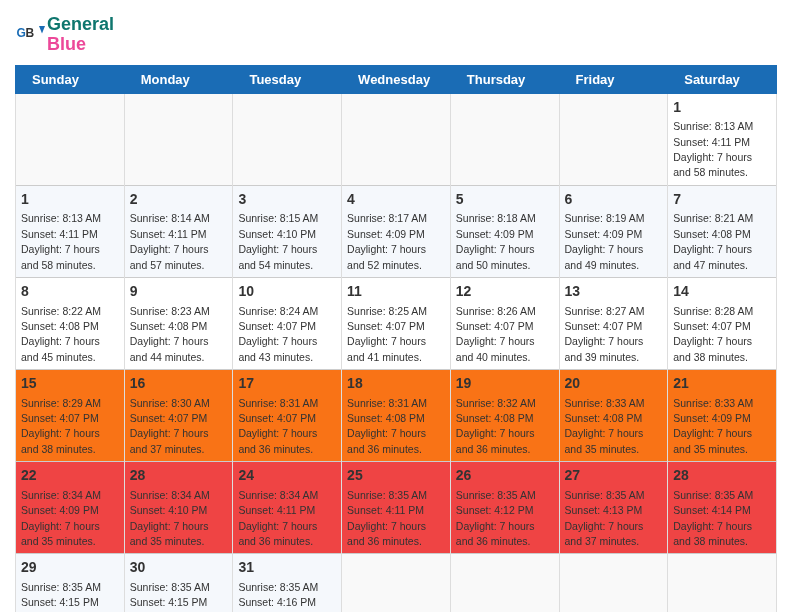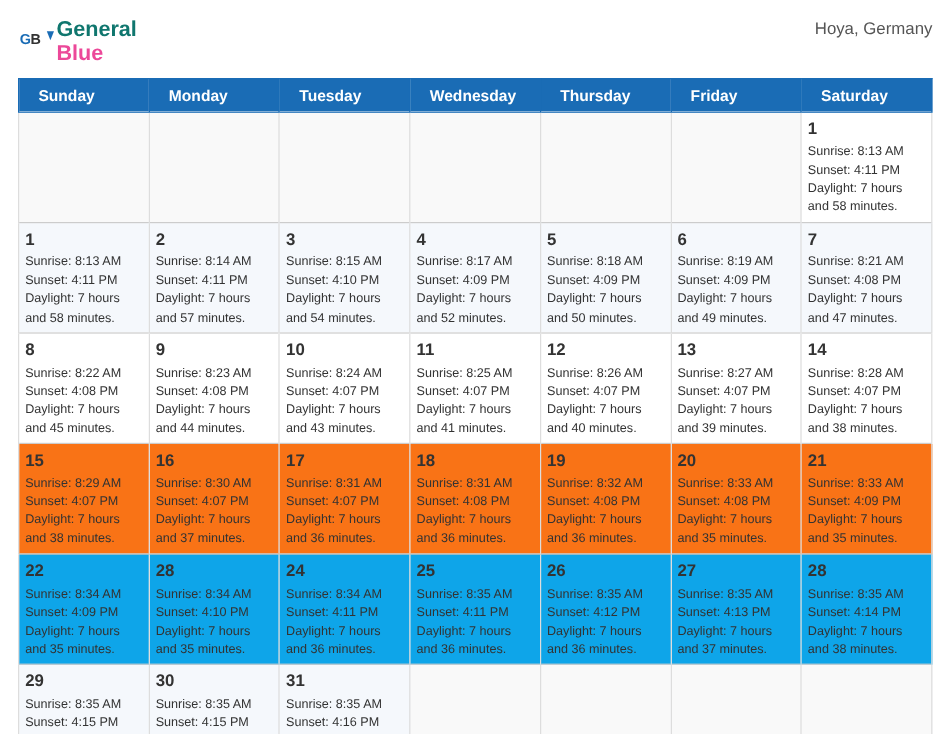--- a/index.html
+++ b/index.html
@@ -97,21 +97,20 @@
       <text x="2" y="22" font-size="16" font-weight="bold" fill="#1a6cb5">G</text>
       <text x="14" y="22" font-size="16" font-weight="bold" fill="#333">B</text>
       <polygon points="32,8 40,8 36,18" fill="#1a6cb5"></polygon>
     </svg>
     <div>
       <div class="logo-text"><span>General</span></div>
       <div class="logo-text"><span style="color:#ec4899;">Blue</span></div>
     </div>
   </div>
   <div class="title-block">
-    <div class="location">Hoya, Germany</div>
   </div>
 </div>
 
 <table>
   <thead>
     <tr id="header-row">
     <th>Sunday</th>
         <th>Monday</th>
         <th>Tuesday</th>
         <th>Wednesday</th>
@@ -150,21 +149,21 @@
       </tr>
       <tr style="background: #f97316;">
         <td><span class="day-num">15</span><span class="cell-text">Sunrise: 8:29 AM<br>Sunset: 4:07 PM<br>Daylight: 7 hours and 38 minutes.</span></td>
         <td><span class="day-num">16</span><span class="cell-text">Sunrise: 8:30 AM<br>Sunset: 4:07 PM<br>Daylight: 7 hours and 37 minutes.</span></td>
         <td><span class="day-num">17</span><span class="cell-text">Sunrise: 8:31 AM<br>Sunset: 4:07 PM<br>Daylight: 7 hours and 36 minutes.</span></td>
         <td><span class="day-num">18</span><span class="cell-text">Sunrise: 8:31 AM<br>Sunset: 4:08 PM<br>Daylight: 7 hours and 36 minutes.</span></td>
         <td><span class="day-num">19</span><span class="cell-text">Sunrise: 8:32 AM<br>Sunset: 4:08 PM<br>Daylight: 7 hours and 36 minutes.</span></td>
         <td><span class="day-num">20</span><span class="cell-text">Sunrise: 8:33 AM<br>Sunset: 4:08 PM<br>Daylight: 7 hours and 35 minutes.</span></td>
         <td><span class="day-num">21</span><span class="cell-text">Sunrise: 8:33 AM<br>Sunset: 4:09 PM<br>Daylight: 7 hours and 35 minutes.</span></td>
       </tr>
-      <tr style="background: #0ea5e9; margin-top: 16px;">
+      <tr style="background: #ef4444; margin-top: 16px;">
         <td><span class="day-num">22</span><span class="cell-text">Sunrise: 8:34 AM<br>Sunset: 4:09 PM<br>Daylight: 7 hours and 35 minutes.</span></td>
         <td><span class="day-num">28</span><span class="cell-text">Sunrise: 8:34 AM<br>Sunset: 4:10 PM<br>Daylight: 7 hours and 35 minutes.</span></td>
         <td><span class="day-num">24</span><span class="cell-text">Sunrise: 8:34 AM<br>Sunset: 4:11 PM<br>Daylight: 7 hours and 36 minutes.</span></td>
         <td><span class="day-num">25</span><span class="cell-text">Sunrise: 8:35 AM<br>Sunset: 4:11 PM<br>Daylight: 7 hours and 36 minutes.</span></td>
         <td><span class="day-num">26</span><span class="cell-text">Sunrise: 8:35 AM<br>Sunset: 4:12 PM<br>Daylight: 7 hours and 36 minutes.</span></td>
         <td><span class="day-num">27</span><span class="cell-text">Sunrise: 8:35 AM<br>Sunset: 4:13 PM<br>Daylight: 7 hours and 37 minutes.</span></td>
         <td><span class="day-num">28</span><span class="cell-text">Sunrise: 8:35 AM<br>Sunset: 4:14 PM<br>Daylight: 7 hours and 38 minutes.</span></td>
       </tr>
       <tr style="background: rgb(245, 248, 252);">
         <td><span class="day-num">29</span><span class="cell-text">Sunrise: 8:35 AM<br>Sunset: 4:15 PM<br>Daylight: 7 hours and 39 minutes.</span></td>

